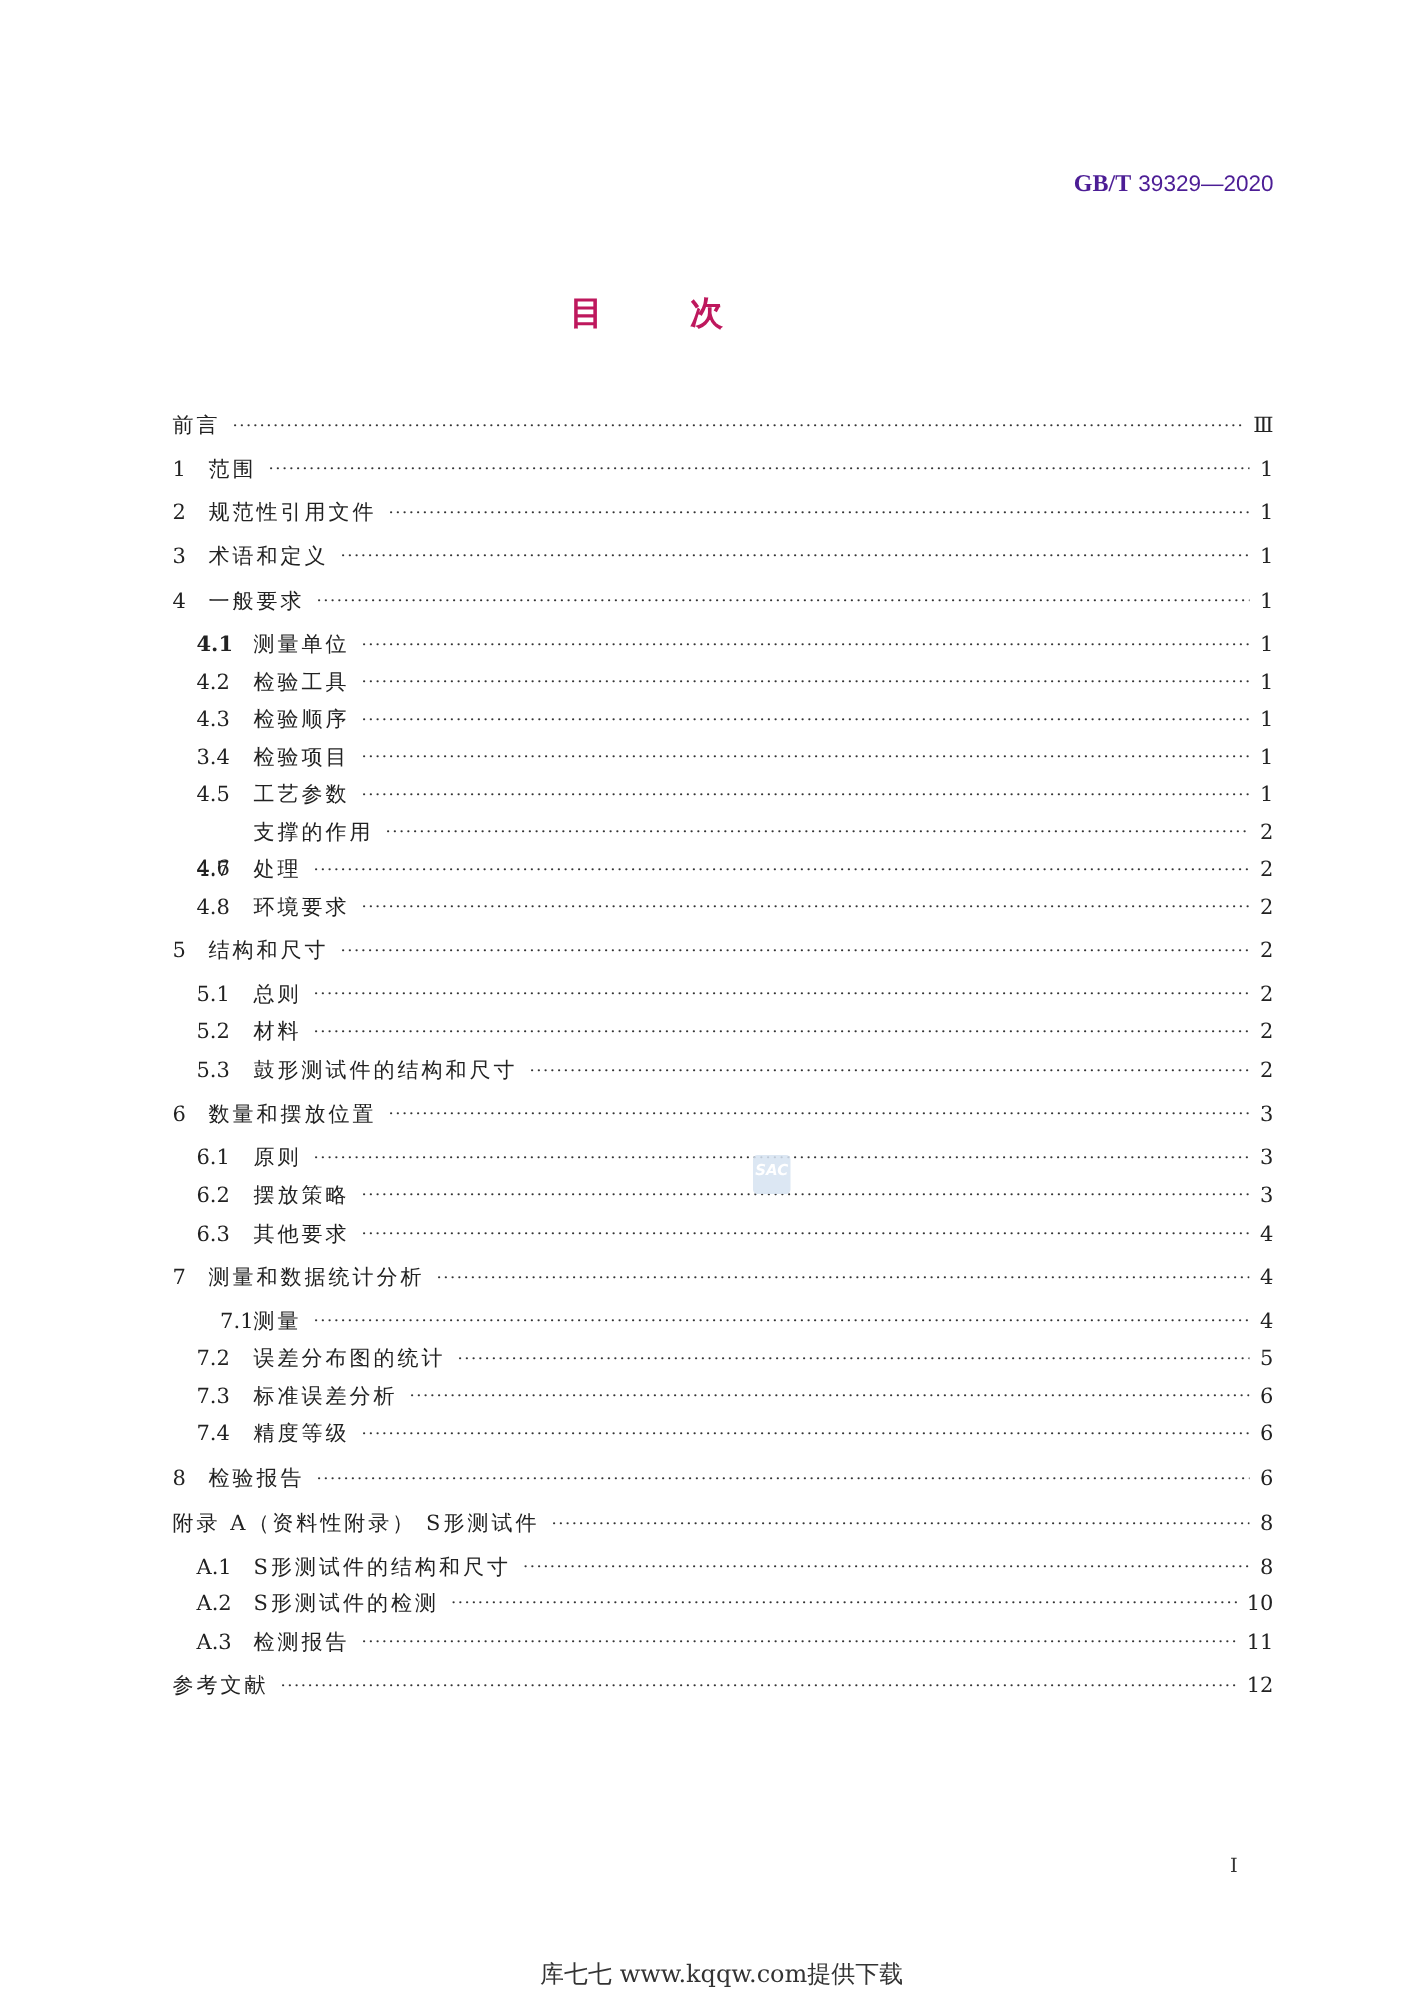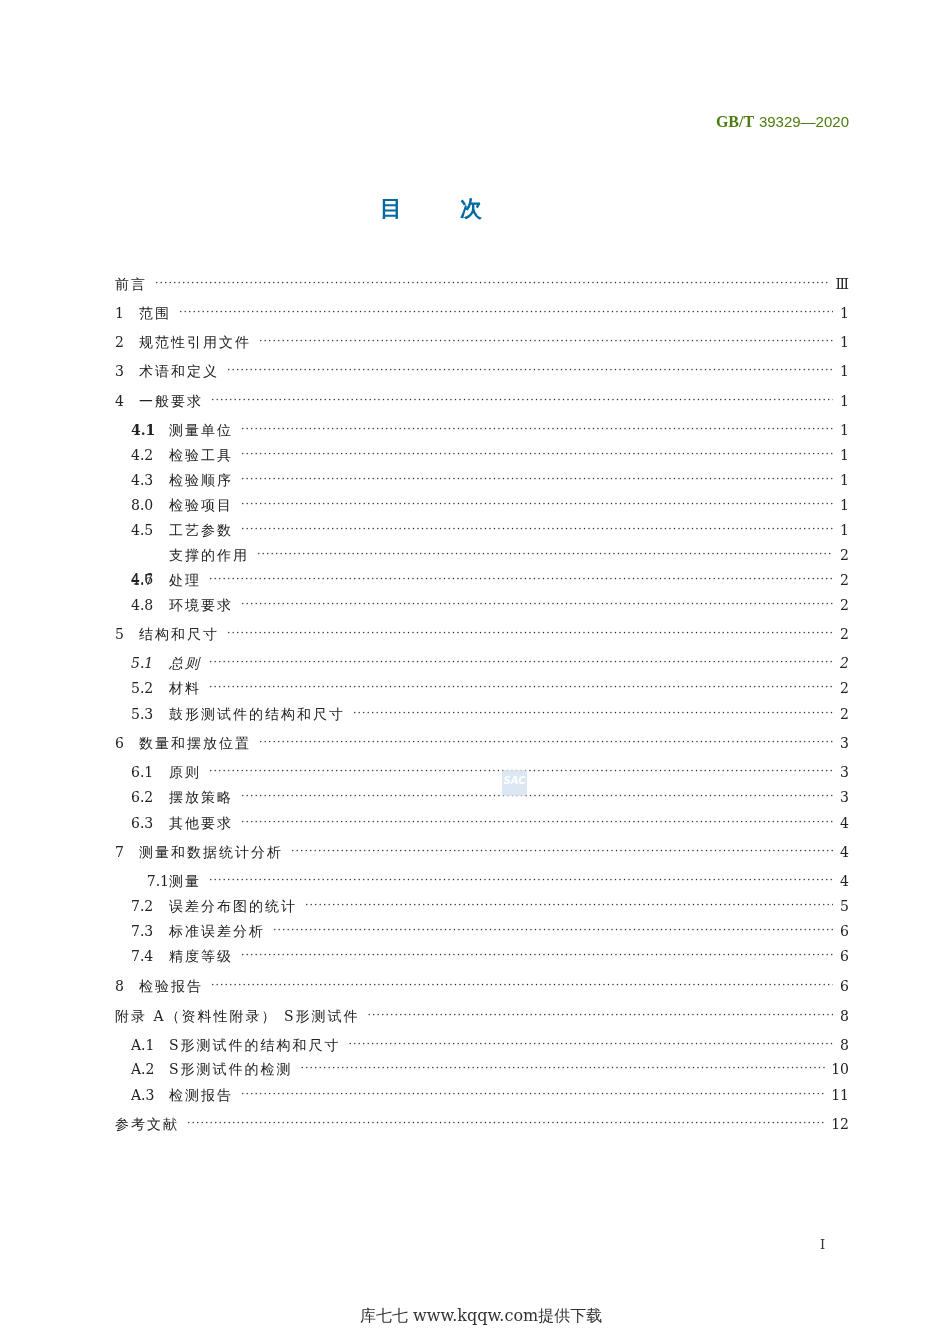--- a/index.html
+++ b/index.html
@@ -1,22 +1,22 @@
 <!DOCTYPE html>
 <html><head>
 <meta charset="utf-8">
 <style>
   html, body { margin:0; padding:0; background:#ffffff; }
   body { width:950px; height:1344px; position:relative; overflow:hidden;
          font-family:"DejaVu Serif","Liberation Serif",serif; color:#222; }
-  .std-code { position:absolute; top:113px; right:101px; font-size:15px; color:#4d7c0f; }
+  .std-code { position:absolute; top:113px; right:101px; font-size:15px; color:#4c1d95; }
   .std-code .bold { font-weight:bold; font-family:"Liberation Serif",serif; font-size:16px; }
   .std-code .num { font-family:"Liberation Sans",sans-serif; }
   .title { position:absolute; top:194px; left:0; width:830px; text-align:center;
-           font-family:"DejaVu Sans",sans-serif; font-size:22px; font-weight:bold; letter-spacing:58px; padding-left:90px; box-sizing:border-box; color:#0369a1; }
+           font-family:"DejaVu Sans",sans-serif; font-size:22px; font-weight:bold; letter-spacing:58px; padding-left:90px; box-sizing:border-box; color:#be185d; }
   .toc { position:absolute; left:115px; width:734px; top:0; }
   .row { position:absolute; left:0; width:734px; height:20px; display:flex; align-items:center;
          font-size:14px; line-height:20px; }
   .row.sub { left:16px; width:718px; }
   .num { flex:none; }
   .lbl { flex:none; letter-spacing:2px; white-space:nowrap; }
   .dots { flex:1 1 auto; overflow:hidden; white-space:nowrap; margin:0 6px 0 8px;
           color:#333; font-size:11px; letter-spacing:1px; }
   .dots::before { content:"··················································································································································································"; }
   .pg { flex:none; min-width:10px; text-align:right; font-size:14px; }
@@ -79,21 +79,21 @@
       <span class="dots"></span>
       <span class="pg">1</span>
     </div>
     <div class="row sub" style="top: 470px;">
       <span class="num" style="width: 38px;">4.3</span>
       <span class="lbl">检验顺序</span>
       <span class="dots"></span>
       <span class="pg">1</span>
     </div>
     <div class="row sub" style="top: 495px;">
-      <span class="num" style="width: 38px;">8.0</span>
+      <span class="num" style="width: 38px;">3.4</span>
       <span class="lbl">检验项目</span>
       <span class="dots"></span>
       <span class="pg">1</span>
     </div>
     <div class="row sub" style="top: 520px;">
       <span class="num" style="width: 38px;">4.5</span>
       <span class="lbl">工艺参数</span>
       <span class="dots"></span>
       <span class="pg">1</span>
     </div>
@@ -114,21 +114,21 @@
       <span class="lbl">环境要求</span>
       <span class="dots"></span>
       <span class="pg">2</span>
     </div>
     <div class="row" style="top: 624px;">
       <span class="num" style="width: 24px;">5</span>
       <span class="lbl">结构和尺寸</span>
       <span class="dots"></span>
       <span class="pg">2</span>
     </div>
-    <div class="row sub" style="top: 653px; font-style: italic;">
+    <div class="row sub" style="top: 653px;">
       <span class="num" style="width: 38px;">5.1</span>
       <span class="lbl">总则</span>
       <span class="dots"></span>
       <span class="pg">2</span>
     </div>
     <div class="row sub" style="top: 678px;">
       <span class="num" style="width: 38px;">5.2</span>
       <span class="lbl">材料</span>
       <span class="dots"></span>
       <span class="pg">2</span>

